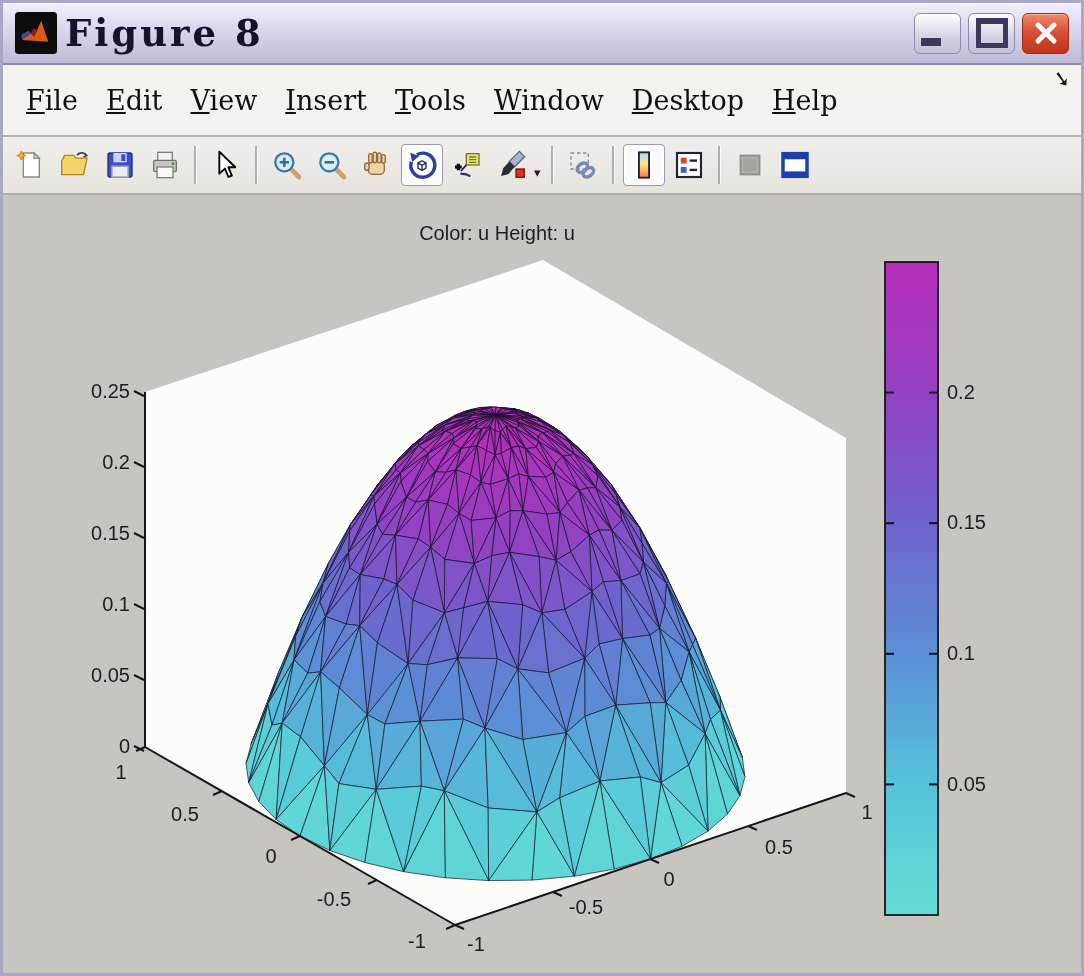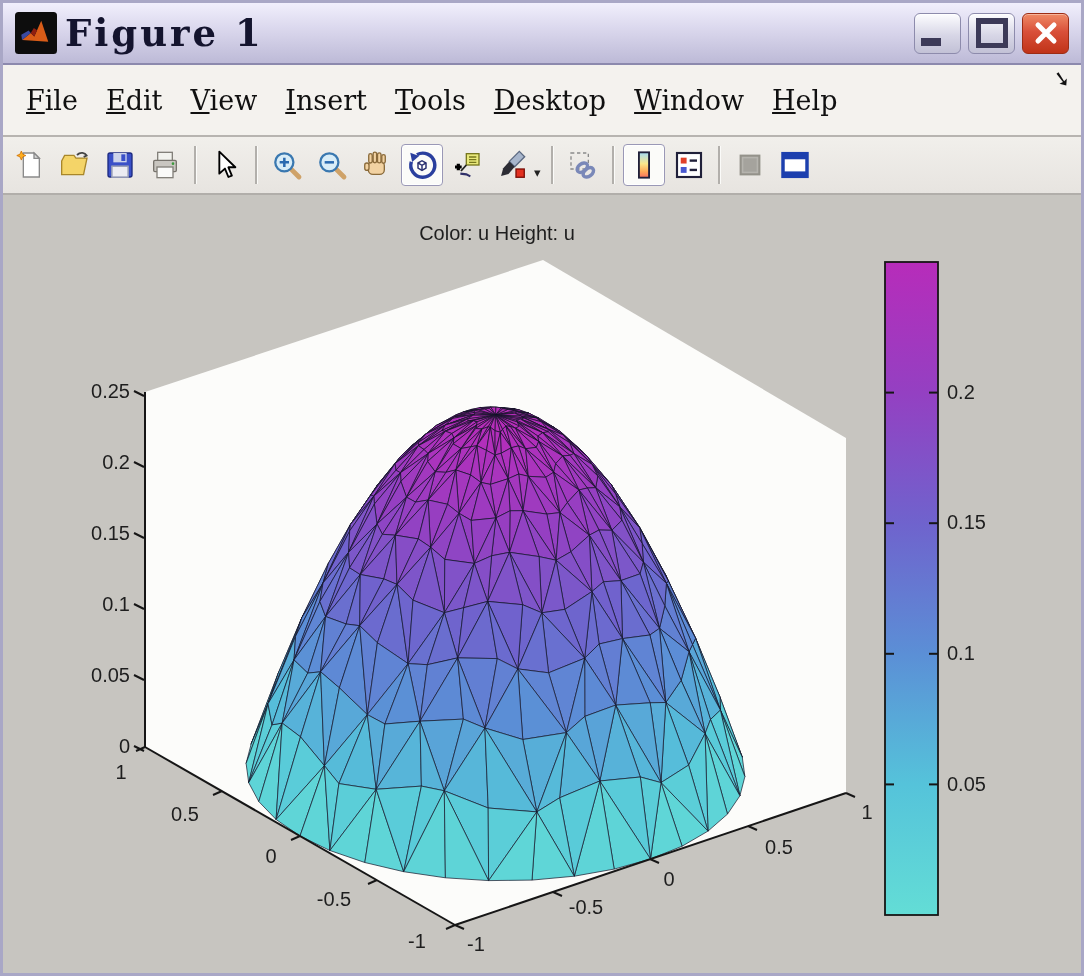--- a/index.html
+++ b/index.html
@@ -69,21 +69,21 @@
 
   <div class="titlebar">
     <span class="app-icon">
       <svg viewBox="0 0 24 24">
           <rect x="0" y="0" width="24" height="24" rx="2" fill="#0d0d0d"></rect>
         <path d="M4 16l5-4 2 2 4-9 4 12z" fill="#d85c18"></path>
         <path d="M9 12l2 2 1.6-3.6-1.8-1.2z" fill="#8f1f10"></path>
         <path d="M4 16l5-4-1.2-1.4L3.6 13z" fill="#3b4aa0"></path>
       </svg>
     </span>
-    <span class="win-title">Figure 1</span>
+    <span class="win-title">Figure 8</span>
     <div class="win-controls">
       <button class="win-btn">
           <span class="glyph-min"></span>
         </button>
       <button class="win-btn">
           <span class="glyph-max"></span>
         </button>
       <button class="win-btn close">
         <svg width="24" height="24" viewBox="0 0 24 24">
             <path d="M4 4l16 16M20 4L4 20" stroke="#ffffff" stroke-width="5" stroke-linecap="round"></path>
@@ -91,22 +91,22 @@
       </button>
     </div>
   </div>
 
   <div class="menubar" id="menubar">
     <span class="menu-item"><u>F</u>ile</span>
       <span class="menu-item"><u>E</u>dit</span>
       <span class="menu-item"><u>V</u>iew</span>
       <span class="menu-item"><u>I</u>nsert</span>
       <span class="menu-item"><u>T</u>ools</span>
+      <span class="menu-item"><u>W</u>indow</span>
       <span class="menu-item"><u>D</u>esktop</span>
-      <span class="menu-item"><u>W</u>indow</span>
       <span class="menu-item"><u>H</u>elp</span>
       <span class="menu-overflow">➘</span>
   </div>
 
   <div class="toolbar">
     <button class="tb-btn">
       <svg viewBox="0 0 24 24">
         <path d="M7 3h8l4 4v14H7z" fill="#ffffff" stroke="#8a8a8a"></path>
         <path d="M15 3l4 4h-4z" fill="#d9d9d9" stroke="#8a8a8a"></path>
         <path d="M5.5 1.5l1 2.4 2.4 1-2.4 1-1 2.4-1-2.4-2.4-1 2.4-1z" fill="#ffb020" stroke="#d07000" stroke-width=".6"></path>

